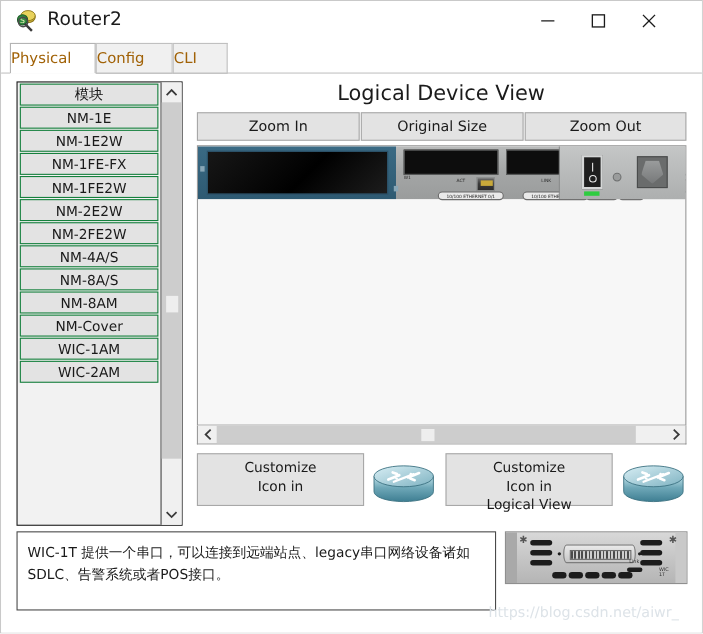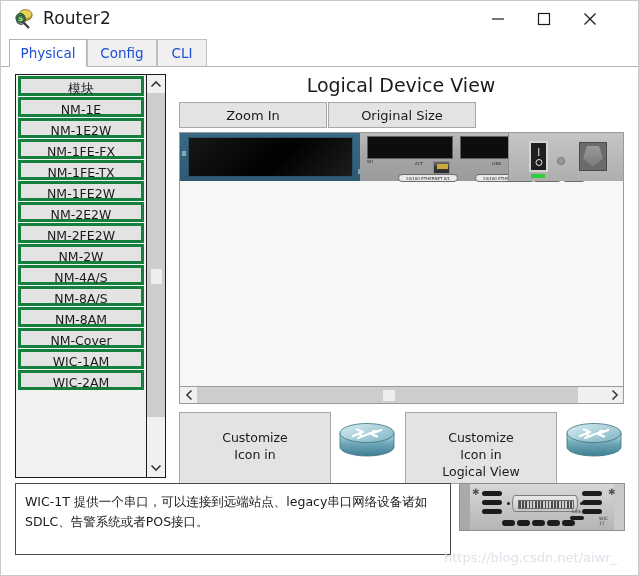--- a/index.html
+++ b/index.html
@@ -63,23 +63,23 @@
   .tabstrip::after {
     content: "";
     position: absolute;
     left: 0; bottom: 0; width: 639px; height: 1px;
     background: #b4b4b4;
   }
   .tab {
     position: absolute;
     top: 2px; height: 28px;
     line-height: 27px;
-    text-align: center;
+    text-align: left;
     font-size: 13.5px;
-    color: #1d4ed8;
+    color: #a16207;
     box-sizing: border-box;
     cursor: default;
     z-index: 2;
   }
   .tab.inactive {
     background: #f0f0f0;
     border: 1px solid #c0c0c0;
     border-bottom: 1px solid #b4b4b4;
   }
   .tab.active {
@@ -117,21 +117,21 @@
   }
   .mod-item {
     position: relative;
     margin: 1px 2px 1px 2px;
     height: 20px;
     line-height: 19px;
     text-align: center;
     font-size: 12.5px;
     color: #1a1a1a;
     background: #e3e3e3;
-    border: 3px solid #15803d;
+    border: 1px solid #15803d;
     box-sizing: border-box;
     cursor: default;
     font-family: "DejaVu Sans", sans-serif;
   }
   .mod-item.header {
     background: #e3e3e3;
     font-size: 13px;
   }
   .mod-item.selected {
     background: #dbeaf8;
@@ -367,29 +367,29 @@
   }
   .hsb-thumb-grip {
     position: absolute;
     left: 186px; top: 3px; width: 12px; height: 11px;
     background: #eeeeee;
   }
 
   
   .custbtn {
     position: absolute;
-    height: 72px;
+    height: 48px;
     background: #e3e3e3;
     border: 1px solid #a8a8a8;
     box-sizing: border-box;
     text-align: center;
     font-size: 12.5px;
     line-height: 17px;
     color: #1a1a1a;
-    padding-top: 16px;
+    padding-top: 3px;
     cursor: default;
     font-family: "DejaVu Sans", sans-serif;
   }
   .cb-phys { left: 178px; top: 345px; width: 152px; }
   .cb-log  { left: 404px; top: 345px; width: 152px; }
 
   .router-ico {
     position: absolute;
     top: 350px;
     width: 62px; height: 46px;
@@ -504,25 +504,23 @@
   </div>
 
   <div class="content">
 
     <div class="modlist-frame">
       <div class="modlist-scrollport">
         <div class="mod-item header">模块</div>
         <div class="mod-item">NM-1E</div>
         <div class="mod-item">NM-1E2W</div>
         <div class="mod-item">NM-1FE-FX</div>
-        <div class="mod-item">NM-1FE-TX</div>
         <div class="mod-item">NM-1FE2W</div>
         <div class="mod-item">NM-2E2W</div>
         <div class="mod-item">NM-2FE2W</div>
-        <div class="mod-item">NM-2W</div>
         <div class="mod-item">NM-4A/S</div>
         <div class="mod-item">NM-8A/S</div>
         <div class="mod-item">NM-8AM</div>
         <div class="mod-item">NM-Cover</div>
         <div class="mod-item">WIC-1AM</div>
         <div class="mod-item">WIC-2AM</div>
       </div>
 
       <div class="vsb">
         <div class="vsb-up">
@@ -541,20 +539,21 @@
             </svg>
         </div>
       </div>
     </div>
 
     <div class="device-title">Logical Device View</div>
 
     <div class="zoombar">
       <div class="zoombtn zb1">Zoom In</div>
       <div class="zoombtn zb2">Original Size</div>
+      <div class="zoombtn zb3">Zoom Out</div>
     </div>
 
     <div class="deviceview">
       <div class="chassis">
 
         <div class="chassis-left">
           <div class="chassis-left-screen"></div>
           <div class="chassis-notch" style="left:2px; top:18px;"></div>
         </div>
 

